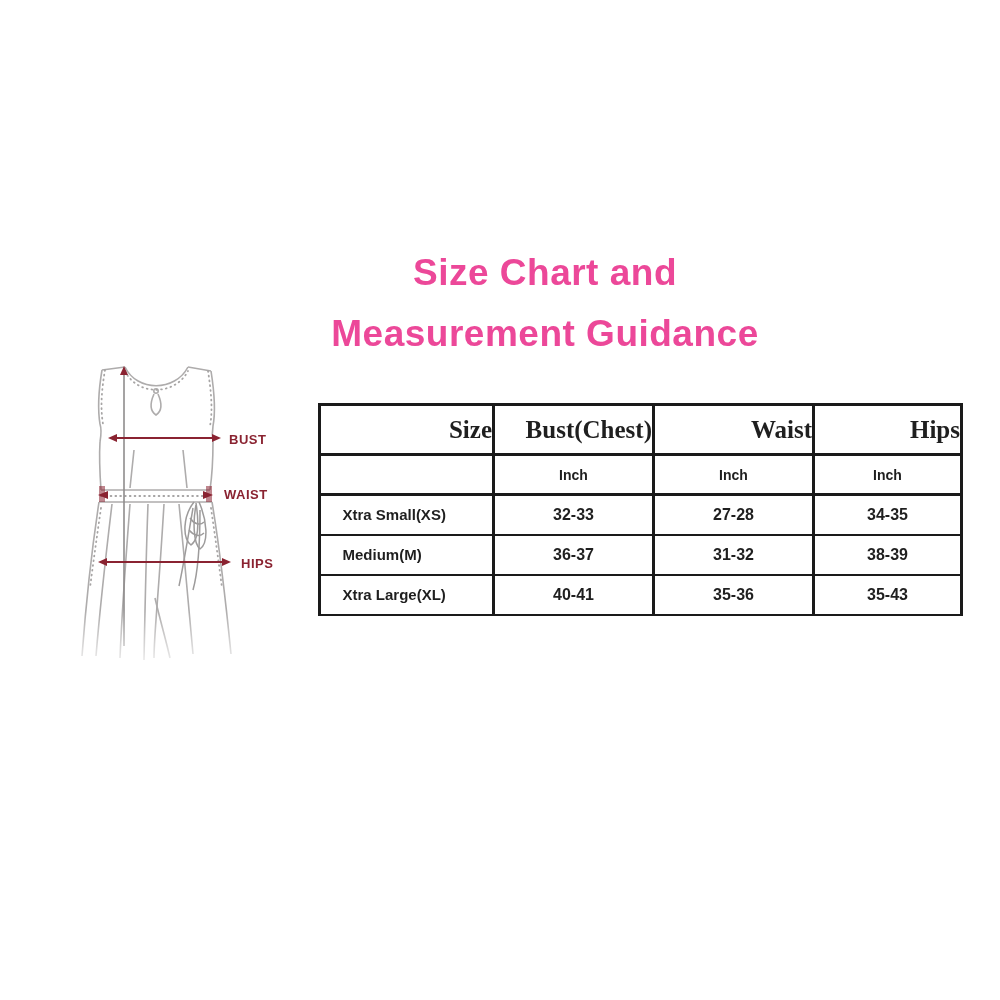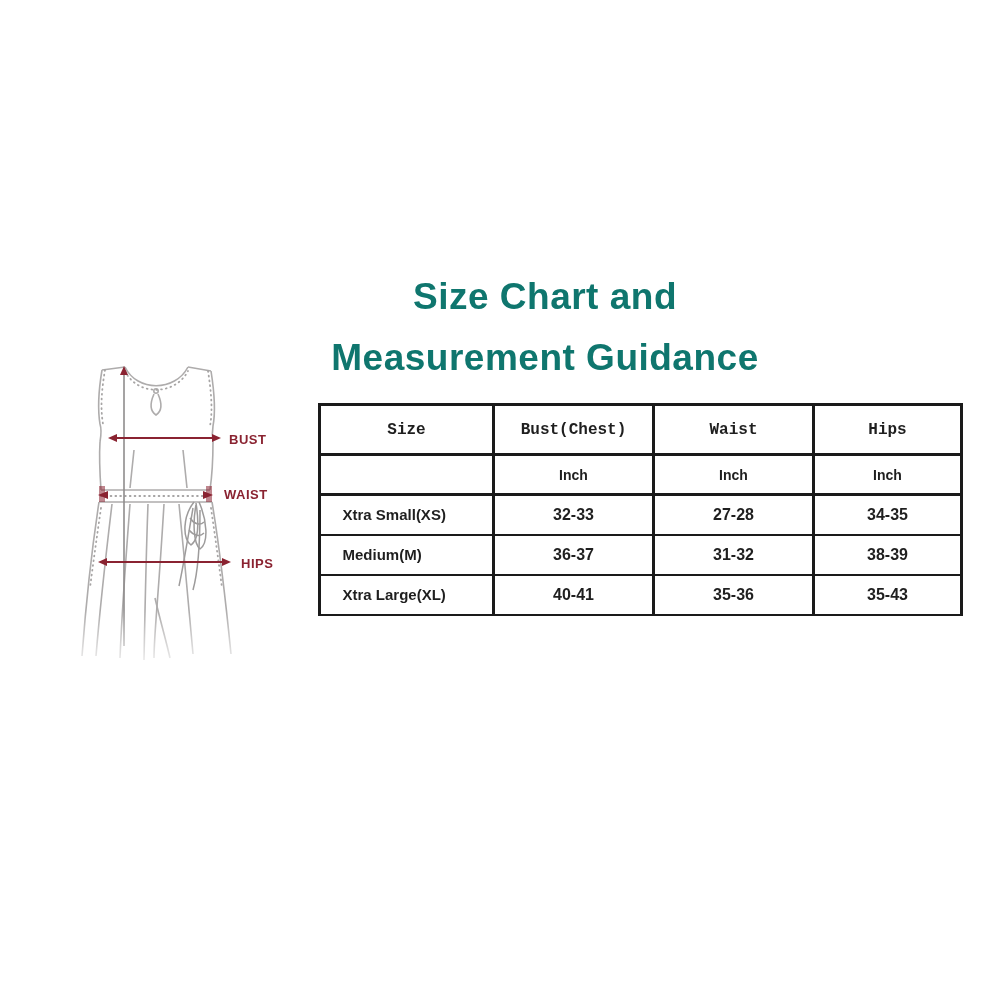--- a/index.html
+++ b/index.html
@@ -9,24 +9,24 @@
     height: 1000px;
     background: #ffffff;
     font-family: "Liberation Sans", sans-serif;
     overflow: hidden;
   }
 
   
   .title-block {
     position: absolute;
     left: 90px;
-    top: 266px;
+    top: 242px;
     width: 910px;
     text-align: center;
-    color: #0f766e;
+    color: #ec4899;
     font-weight: 700;
     font-size: 37px;
     line-height: 61px;
     letter-spacing: 0.5px;
     font-family: "Liberation Sans", sans-serif;
   }
 
   
   .dress-svg {
     position: absolute;
@@ -48,23 +48,24 @@
   }
   .size-table td, .size-table th {
     border: 3px solid #1a1a1a;
     text-align: center;
     vertical-align: middle;
     padding: 0;
     color: #1f1f1f;
   }
   .size-table tr.head-row { height: 50px; }
   .size-table tr.head-row th {
-    font-family: Liberation Mono, monospace;
-    font-size: 16px;
-    font-weight: 700;
+    font-family: Liberation Serif, serif;
+    font-size: 25px;
+    font-weight: 700;
+    text-align: right;
   }
   .size-table tr.unit-row { height: 40px; }
   .size-table tr.unit-row td {
     font-size: 14px;
     font-weight: 700;
   }
   .size-table tr.data-row { height: 40px; }
   .size-table tr.data-row td {
     font-size: 16px;
     font-weight: 700;

